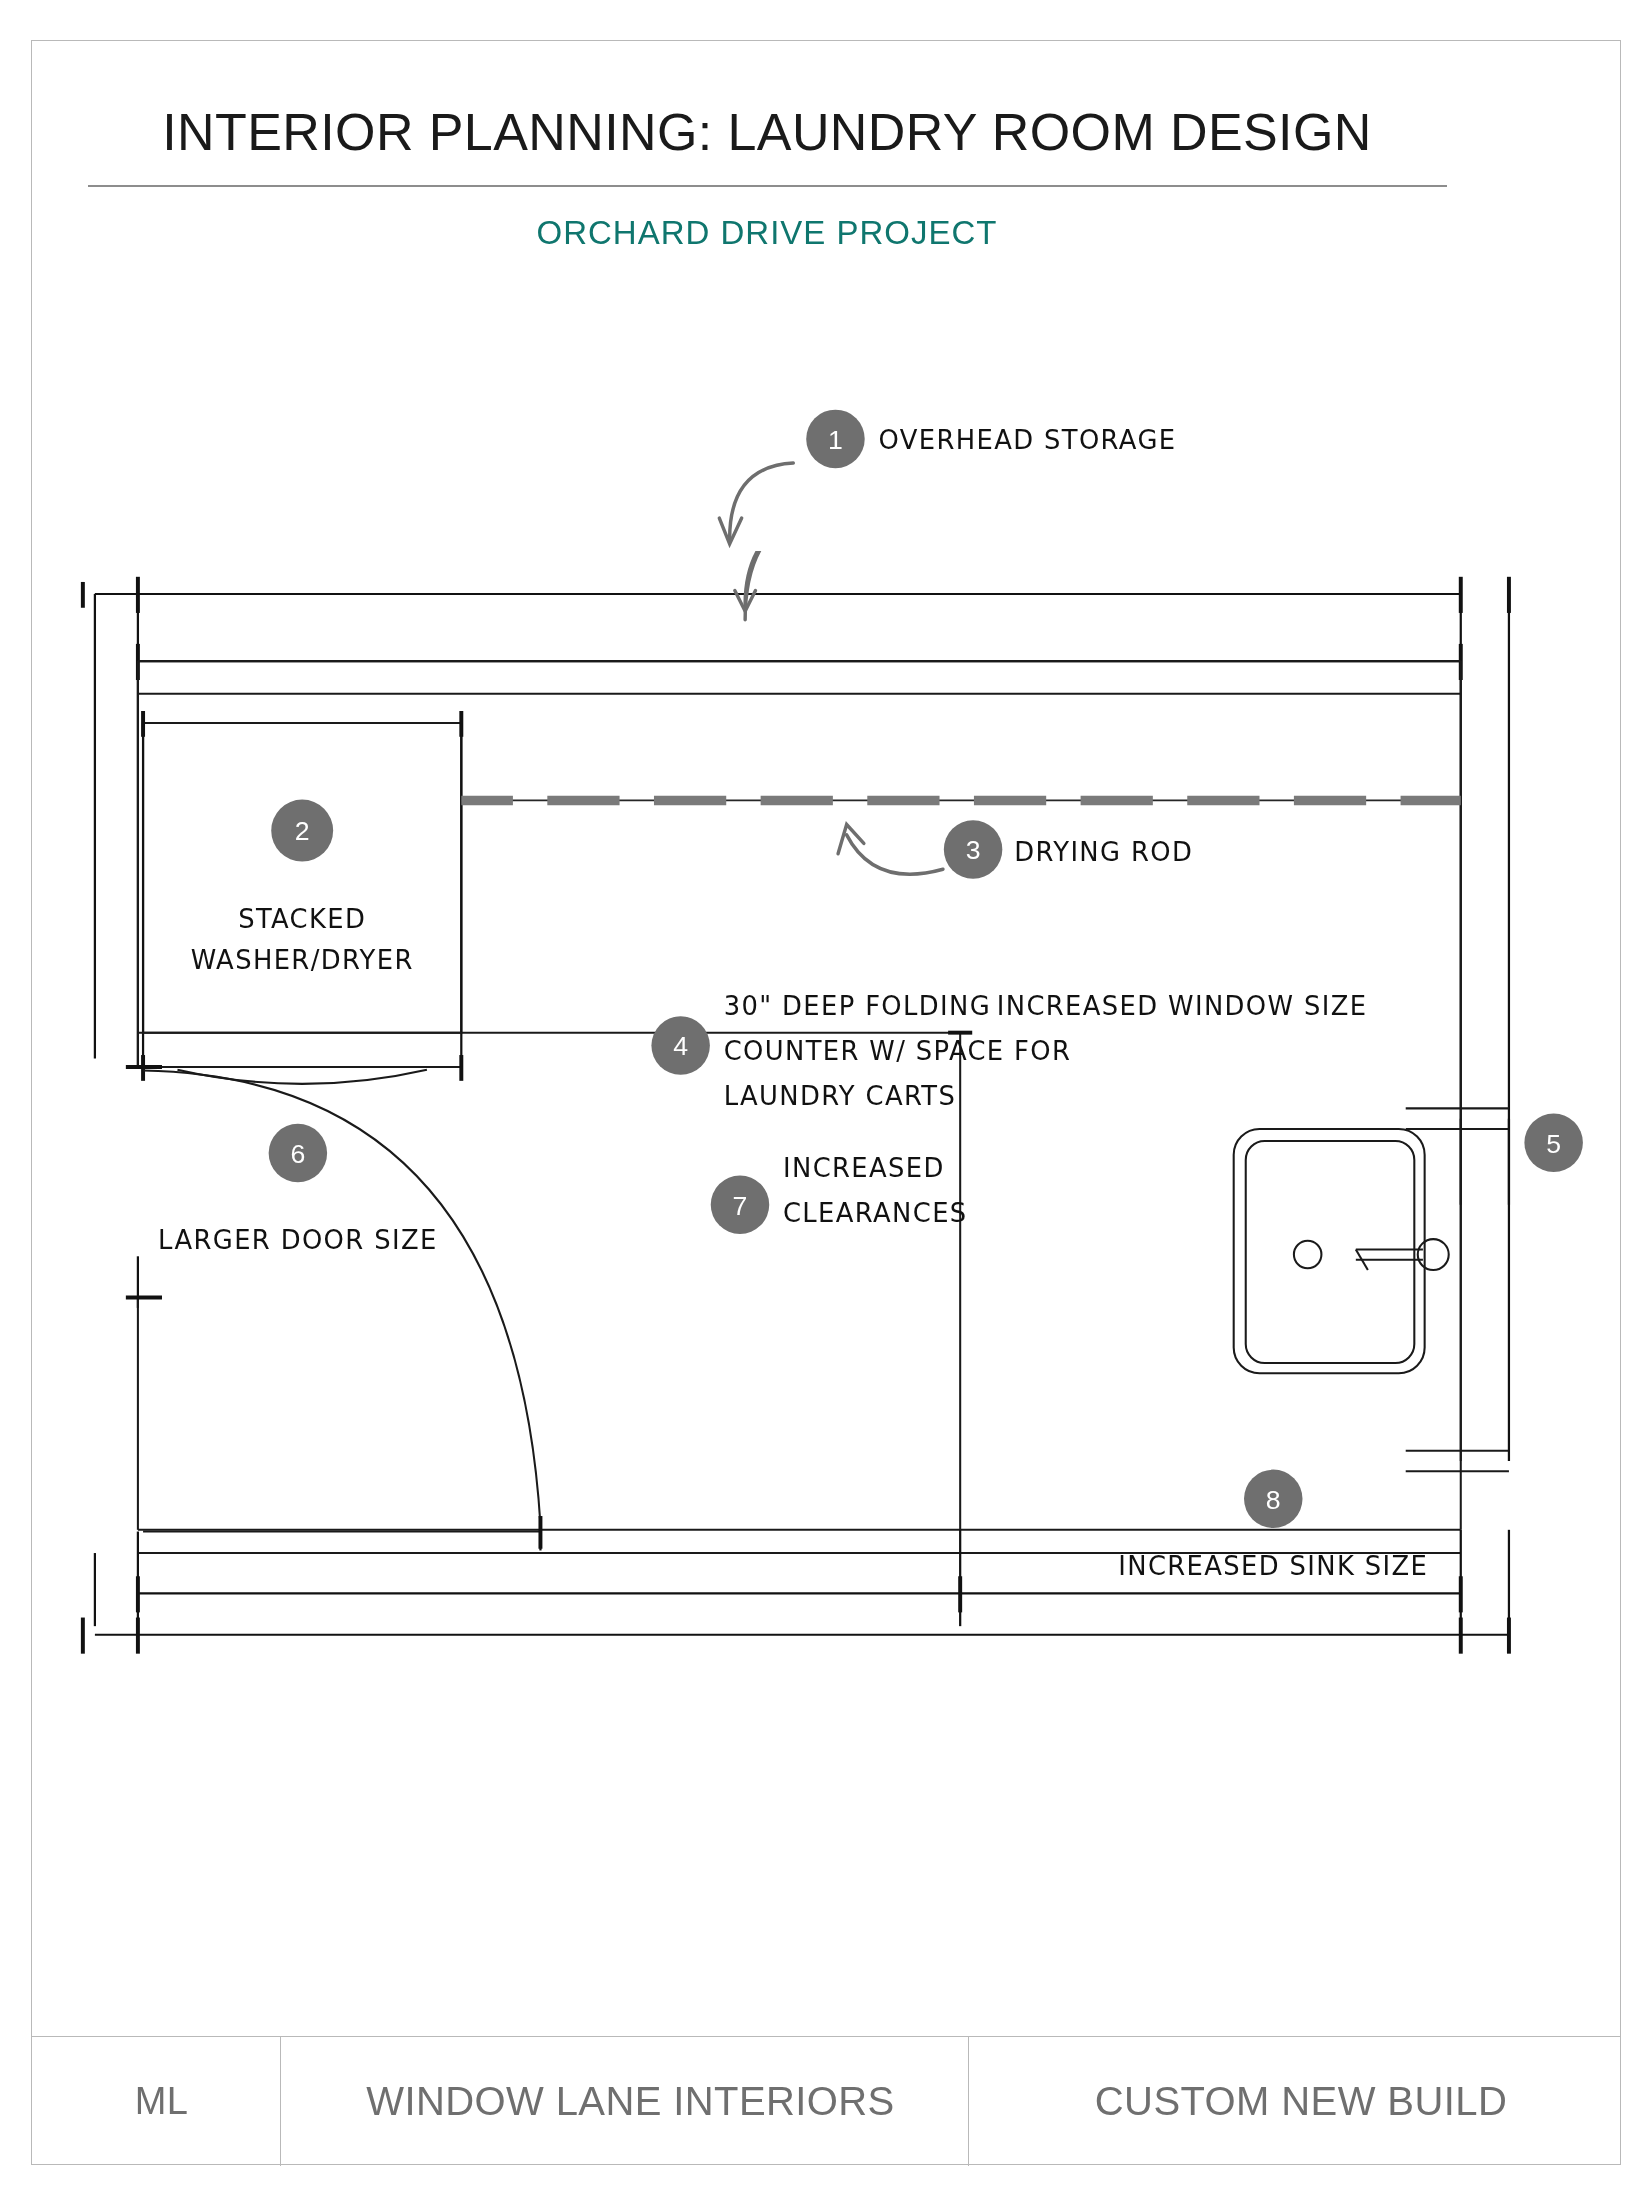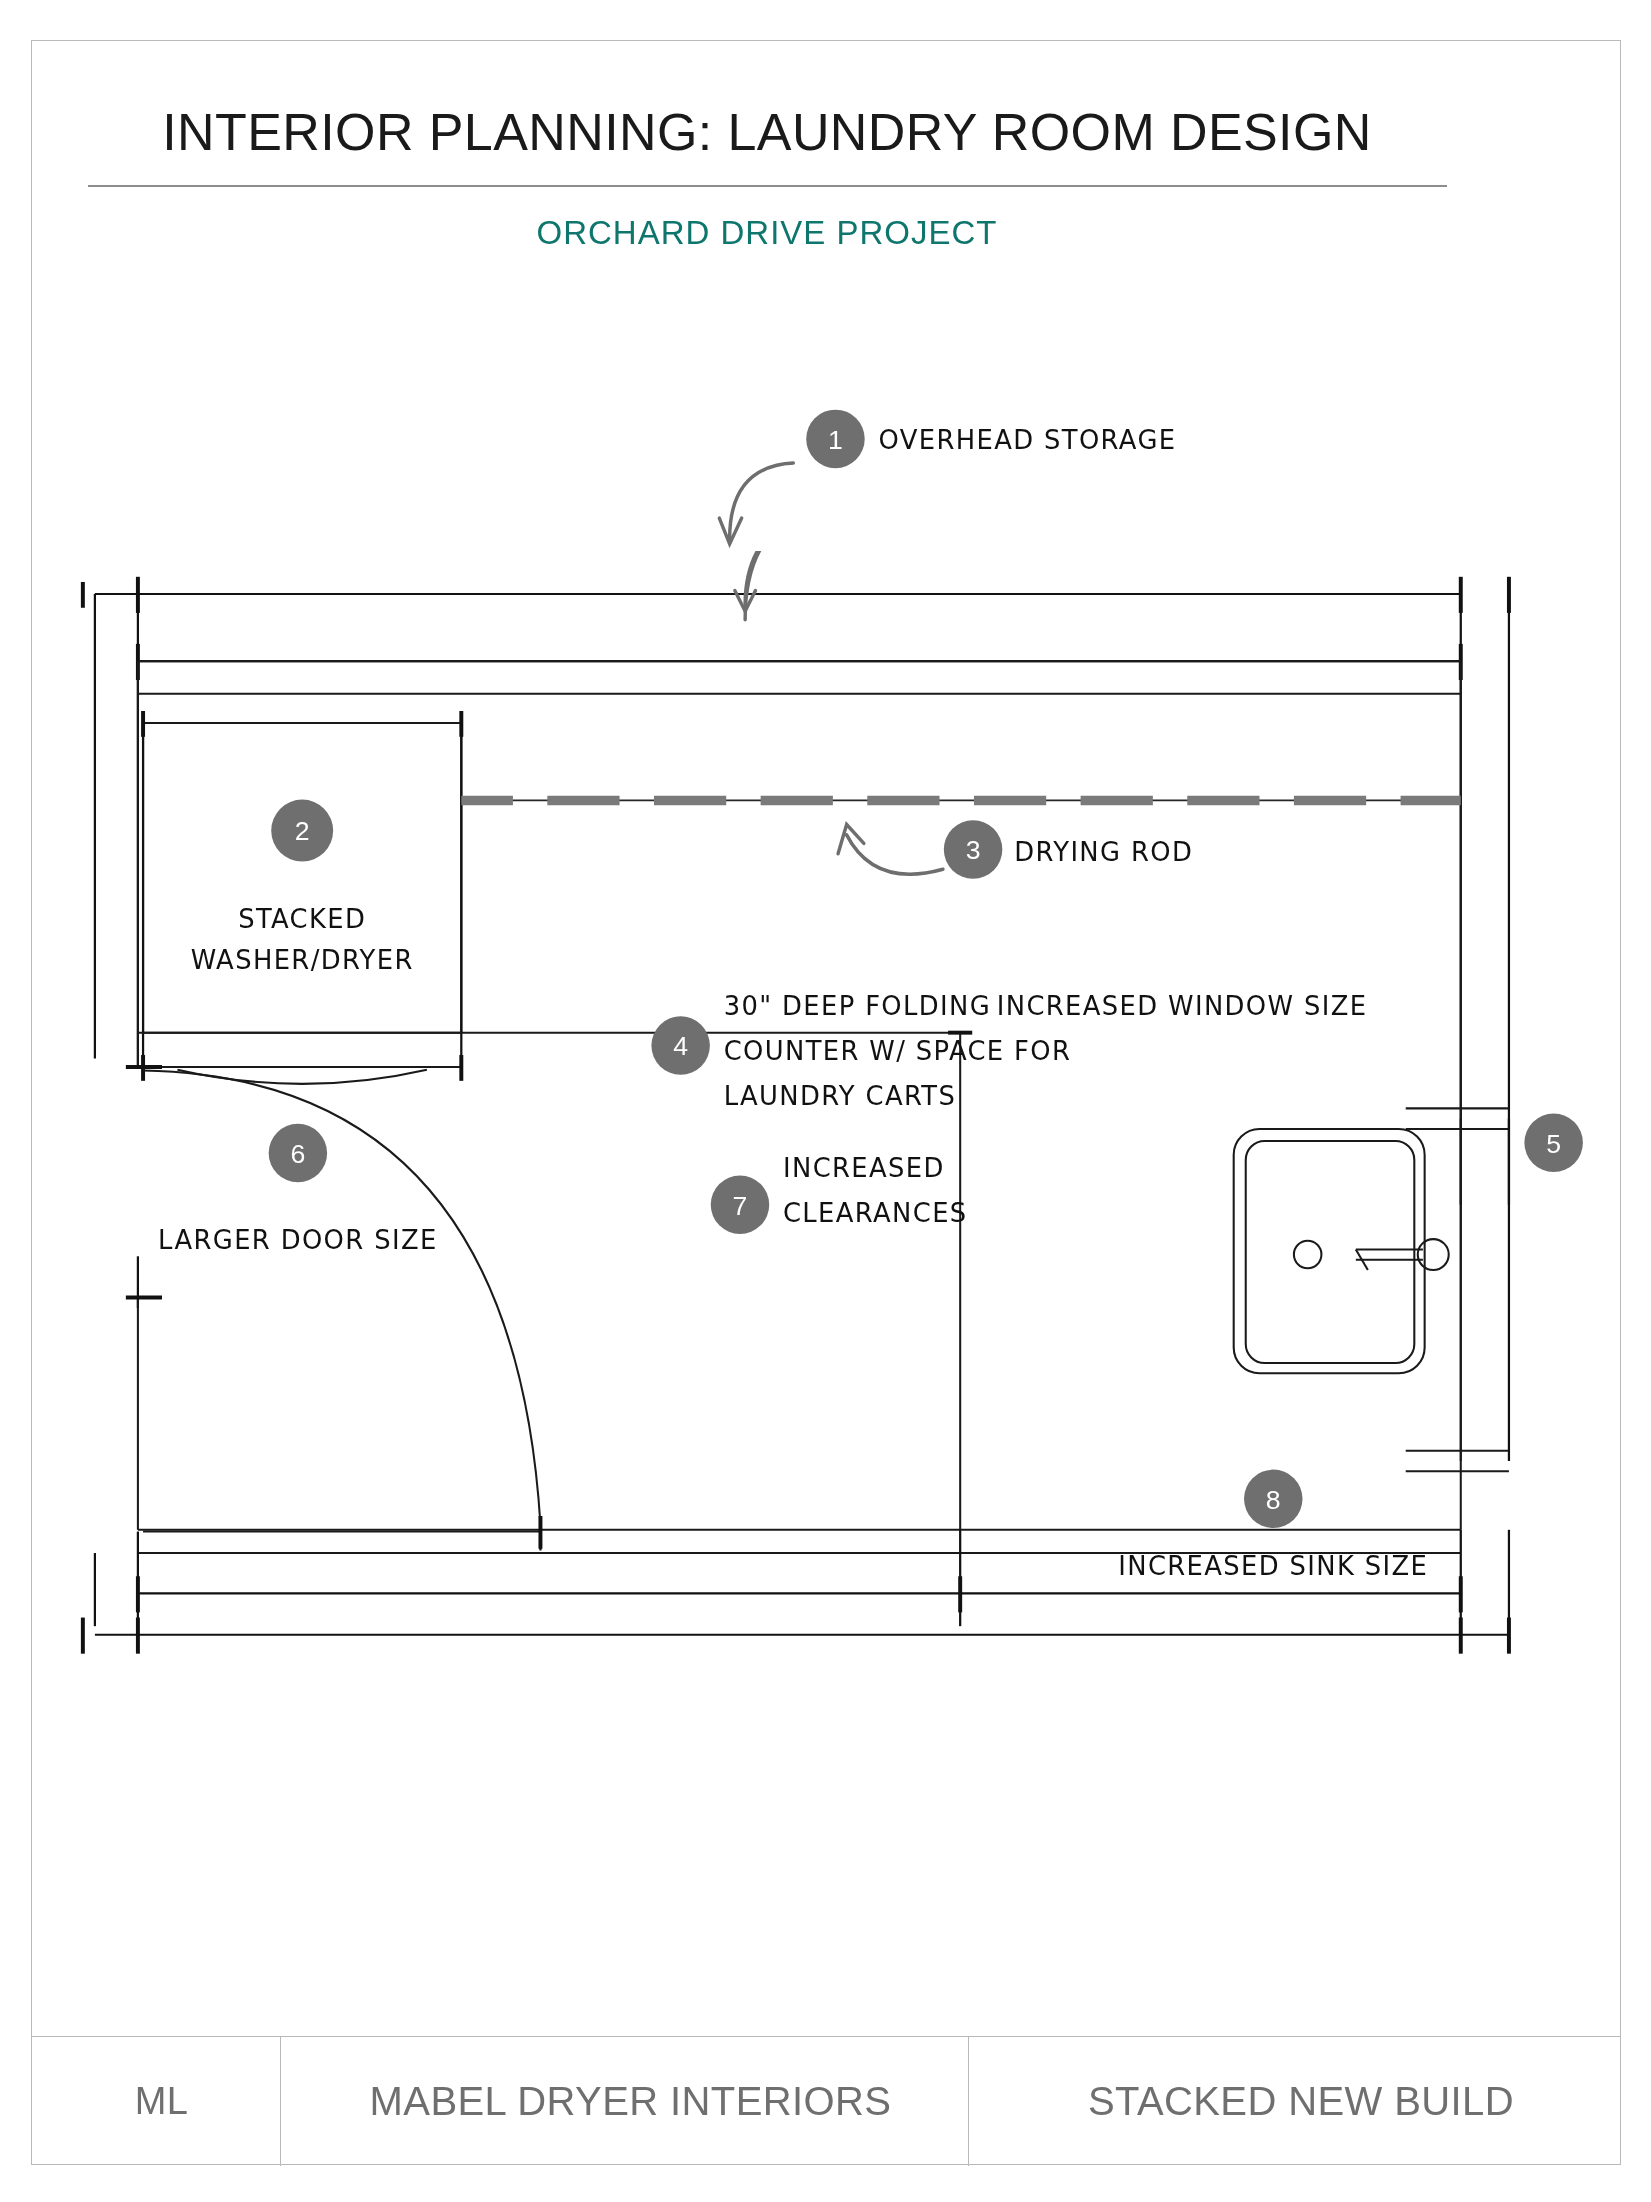--- a/index.html
+++ b/index.html
@@ -322,18 +322,18 @@
     <path class="lead" d="M800 172 L812 202 L826 172"></path>
     <g>
       <circle cx="935" cy="80" r="34" fill="#6f6f6f"></circle>
       <text class="badge-num" x="935" y="81">1</text>
     </g>
     <text class="hand" x="985" y="92">OVERHEAD STORAGE</text>
   </svg>
 
   <div id="footer-block">
     <div class="footer-cell" id="footer-initials">ML</div>
-    <div class="footer-cell" id="footer-firm">MABEL DRYER INTERIORS</div>
-    <div class="footer-cell" id="footer-scope">STACKED NEW BUILD</div>
+    <div class="footer-cell" id="footer-firm">WINDOW LANE INTERIORS</div>
+    <div class="footer-cell" id="footer-scope">CUSTOM NEW BUILD</div>
   </div>
 
 </div>
 
 
 </body></html>

